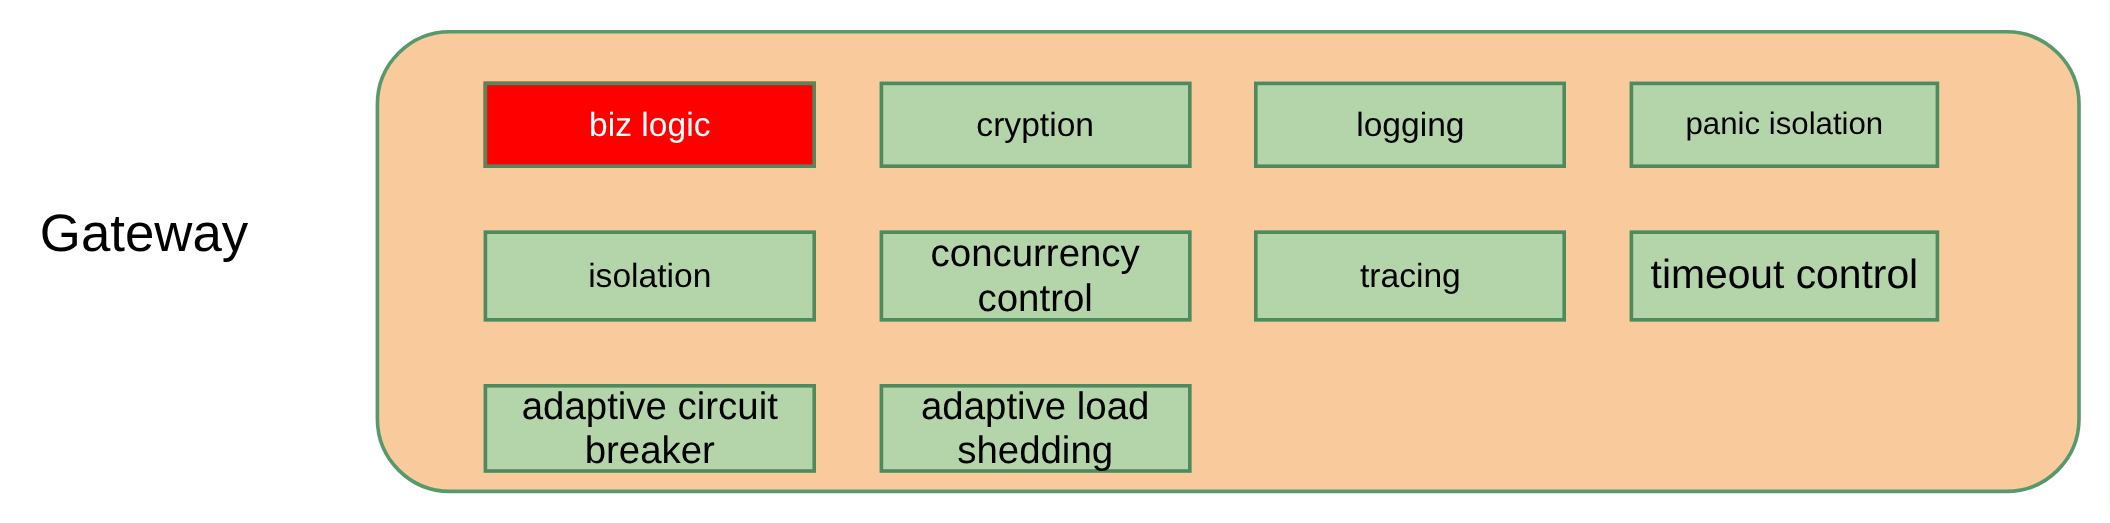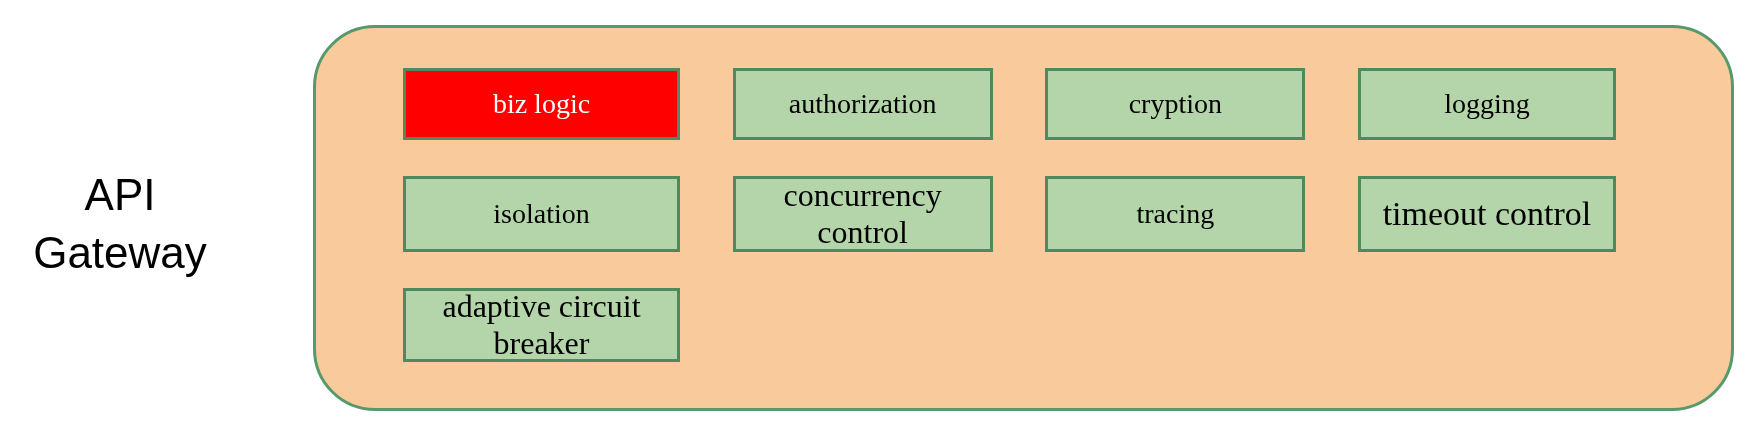--- a/index.html
+++ b/index.html
@@ -43,24 +43,23 @@
   }
   .grid {
     position: absolute;
     left: 87px;
     top: 40px;
     right: 115px;
     bottom: 45px;
     display: grid;
     grid-template-columns: 277px 260px 260px 258px;
     grid-template-rows: 72px 76px 74px;
-    row-gap: 36px;
+    row-gap: 52px;
     justify-content: space-between;
     align-content: start;
-    font-family: Liberation Serif, serif;
   }
   .cell {
     background: var(--module-fill);
     border: 3px solid var(--module-border);
     display: flex;
     align-items: center;
     justify-content: center;
     text-align: center;
     font-size: 28px;
     line-height: 1.15;
@@ -72,31 +71,32 @@
     color: var(--highlight-text);
   }
   .fs-26 { font-size: 26px; }
   .fs-25 { font-size: 34px; }
   .fs-24 { font-size: 32px; }
 </style>
 </head>
 <body>
 
 <div class="gateway-label">
-  <div>API</div>
   <div>Gateway</div>
 </div>
 
 <div class="container">
   <div class="grid">
     <div class="cell highlight">biz logic</div>
-    <div class="cell">authorization</div>
     <div class="cell">cryption</div>
     <div class="cell">logging</div>
+    <div class="cell fs-26">panic isolation</div>
     <div class="cell">isolation</div>
     <div class="cell fs-24">concurrency
 control</div>
     <div class="cell">tracing</div>
     <div class="cell fs-25">timeout control</div>
     <div class="cell fs-24">adaptive circuit
 breaker</div>
+    <div class="cell fs-24">adaptive load
+shedding</div>
   </div>
 </div>
 
 </body></html>

